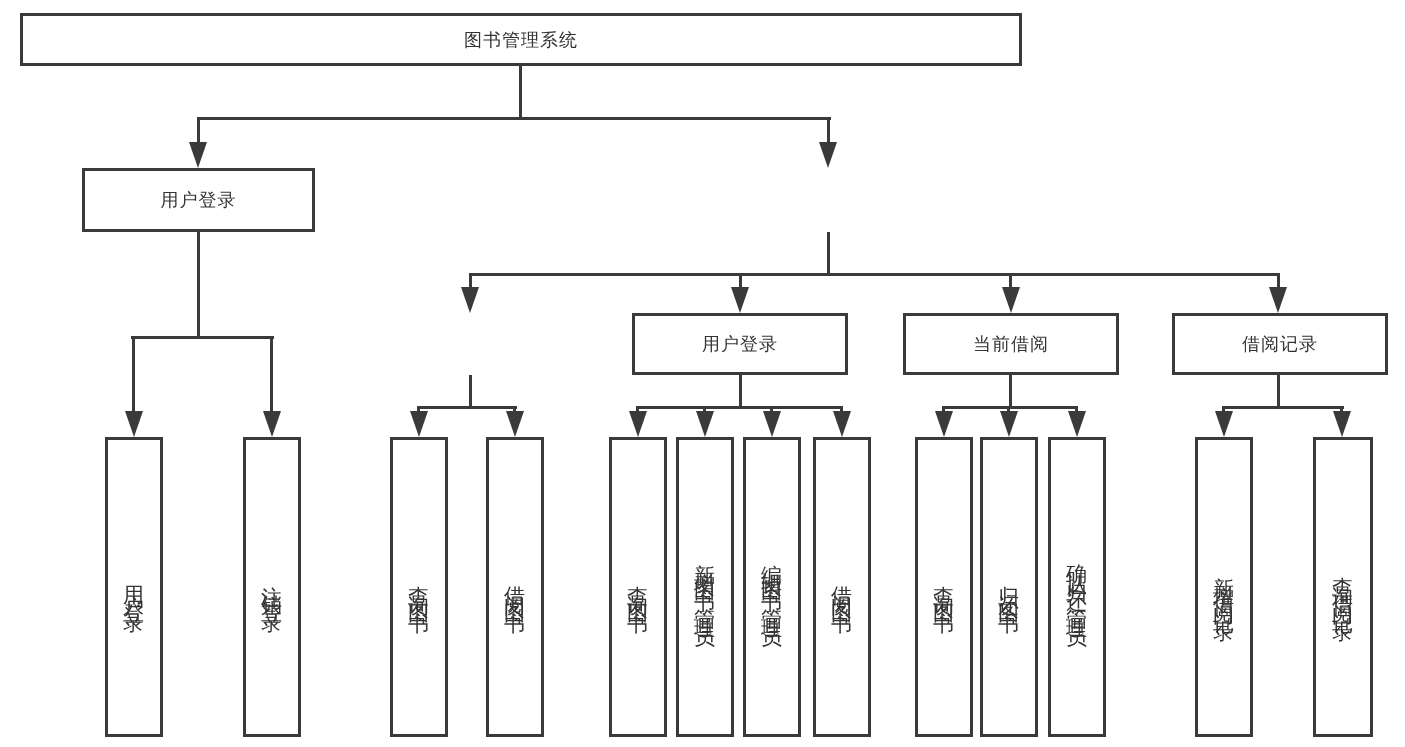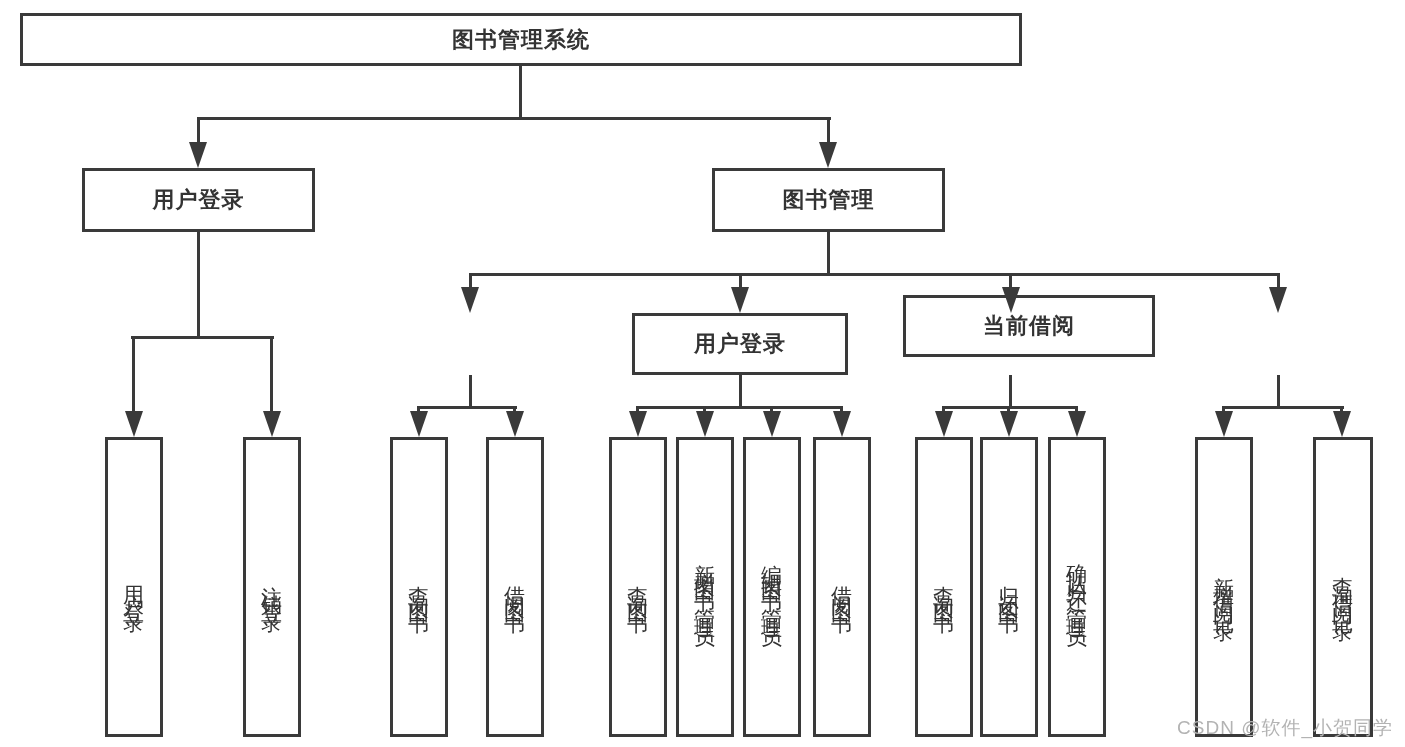--- a/index.html
+++ b/index.html
@@ -12,21 +12,21 @@
   body{font-family:"Liberation Sans","DejaVu Sans",sans-serif;}
   #stage{
     position:relative;width:1405px;height:747px;background:var(--bg);
     overflow:hidden;
   }
   .box{
     position:absolute;box-sizing:border-box;border:3px solid var(--line);
     background:#fff;display:flex;align-items:center;justify-content:center;
     color:var(--text);
   }
-  .hbox{font-size:22px;letter-spacing:1px;font-weight:bold;}
+  .hbox{font-size:18px;letter-spacing:1px;}
   .leaf{
     writing-mode:vertical-lr;text-orientation:mixed;
     font-size:21px;letter-spacing:9px;line-height:1;
     display:flex;align-items:center;justify-content:center;text-align:center;
   }
   .vl{position:absolute;width:3px;background:var(--line);}
   .hl{position:absolute;height:3px;background:var(--line);}
   .ar{
     position:absolute;width:0;height:0;
     border-left:9px solid transparent;border-right:9px solid transparent;
@@ -42,50 +42,49 @@
 
 <div id="stage">
 
   <div class="box hbox" style="left:20px;top:13px;width:1002px;height:53px;">
     <span>图书管理系统</span>
   </div>
 
   <div class="box hbox" style="left:82px;top:168px;width:233px;height:64px;">
     <span>用户登录</span>
   </div>
-  <div class="box hbox" style="left:712px;top:168px;width:233px;height:64px;">
-    <span>图书管理</span>
-  </div>
 
   <div class="box hbox" style="left:632px;top:313px;width:216px;height:62px;">
     <span>用户登录</span>
   </div>
-  <div class="box hbox" style="left:903px;top:295px;width:252px;height:62px;">
+  <div class="box hbox" style="left:903px;top:313px;width:216px;height:62px;">
     <span>当前借阅</span>
+  </div>
+  <div class="box hbox" style="left:1172px;top:313px;width:216px;height:62px;">
+    <span>借阅记录</span>
   </div>
 
   <div class="box leaf" style="left:105px;top:437px;width:58px;height:300px;">用户登录</div>
   <div class="box leaf" style="left:243px;top:437px;width:58px;height:300px;">注销登录</div>
 
   <div class="box leaf" style="left:390px;top:437px;width:58px;height:300px;">查询图书</div>
   <div class="box leaf" style="left:486px;top:437px;width:58px;height:300px;">借阅图书</div>
 
   <div class="box leaf" style="left:609px;top:437px;width:58px;height:300px;">查询图书</div>
   <div class="box leaf" style="left:676px;top:437px;width:58px;height:300px;">新增图书（管理员）</div>
   <div class="box leaf" style="left:743px;top:437px;width:58px;height:300px;">编辑图书（管理员）</div>
   <div class="box leaf" style="left:813px;top:437px;width:58px;height:300px;">借阅图书</div>
 
   <div class="box leaf" style="left:915px;top:437px;width:58px;height:300px;">查询图书</div>
   <div class="box leaf" style="left:980px;top:437px;width:58px;height:300px;">归还图书</div>
   <div class="box leaf" style="left:1048px;top:437px;width:58px;height:300px;">确认归还（管理员）</div>
 
   <div class="box leaf" style="left:1195px;top:437px;width:58px;height:300px;">新增借阅记录</div>
   <div class="box leaf" style="left:1313px;top:437px;width:60px;height:300px;">查询借阅记录</div>
 
-  <div id="watermark">CSDN @软件_小贺同学</div>
 <div class="vl" style="left: 519px; top: 64px; height: 56px;"></div>
     <div class="hl" style="left: 197px; top: 117px; width: 634px;"></div>
     <div class="vl" style="left: 197px; top: 119px; height: 26px;"></div>
     <div class="vl" style="left: 827px; top: 119px; height: 26px;"></div>
     <div class="ar" style="left: 189px; top: 142px;"></div>
     <div class="ar" style="left: 819px; top: 142px;"></div>
     <div class="vl" style="left: 197px; top: 232px; height: 107px;"></div>
     <div class="hl" style="left: 131px; top: 336px; width: 143px;"></div>
     <div class="vl" style="left: 132px; top: 338px; height: 76px;"></div>
     <div class="vl" style="left: 270px; top: 338px; height: 76px;"></div>

